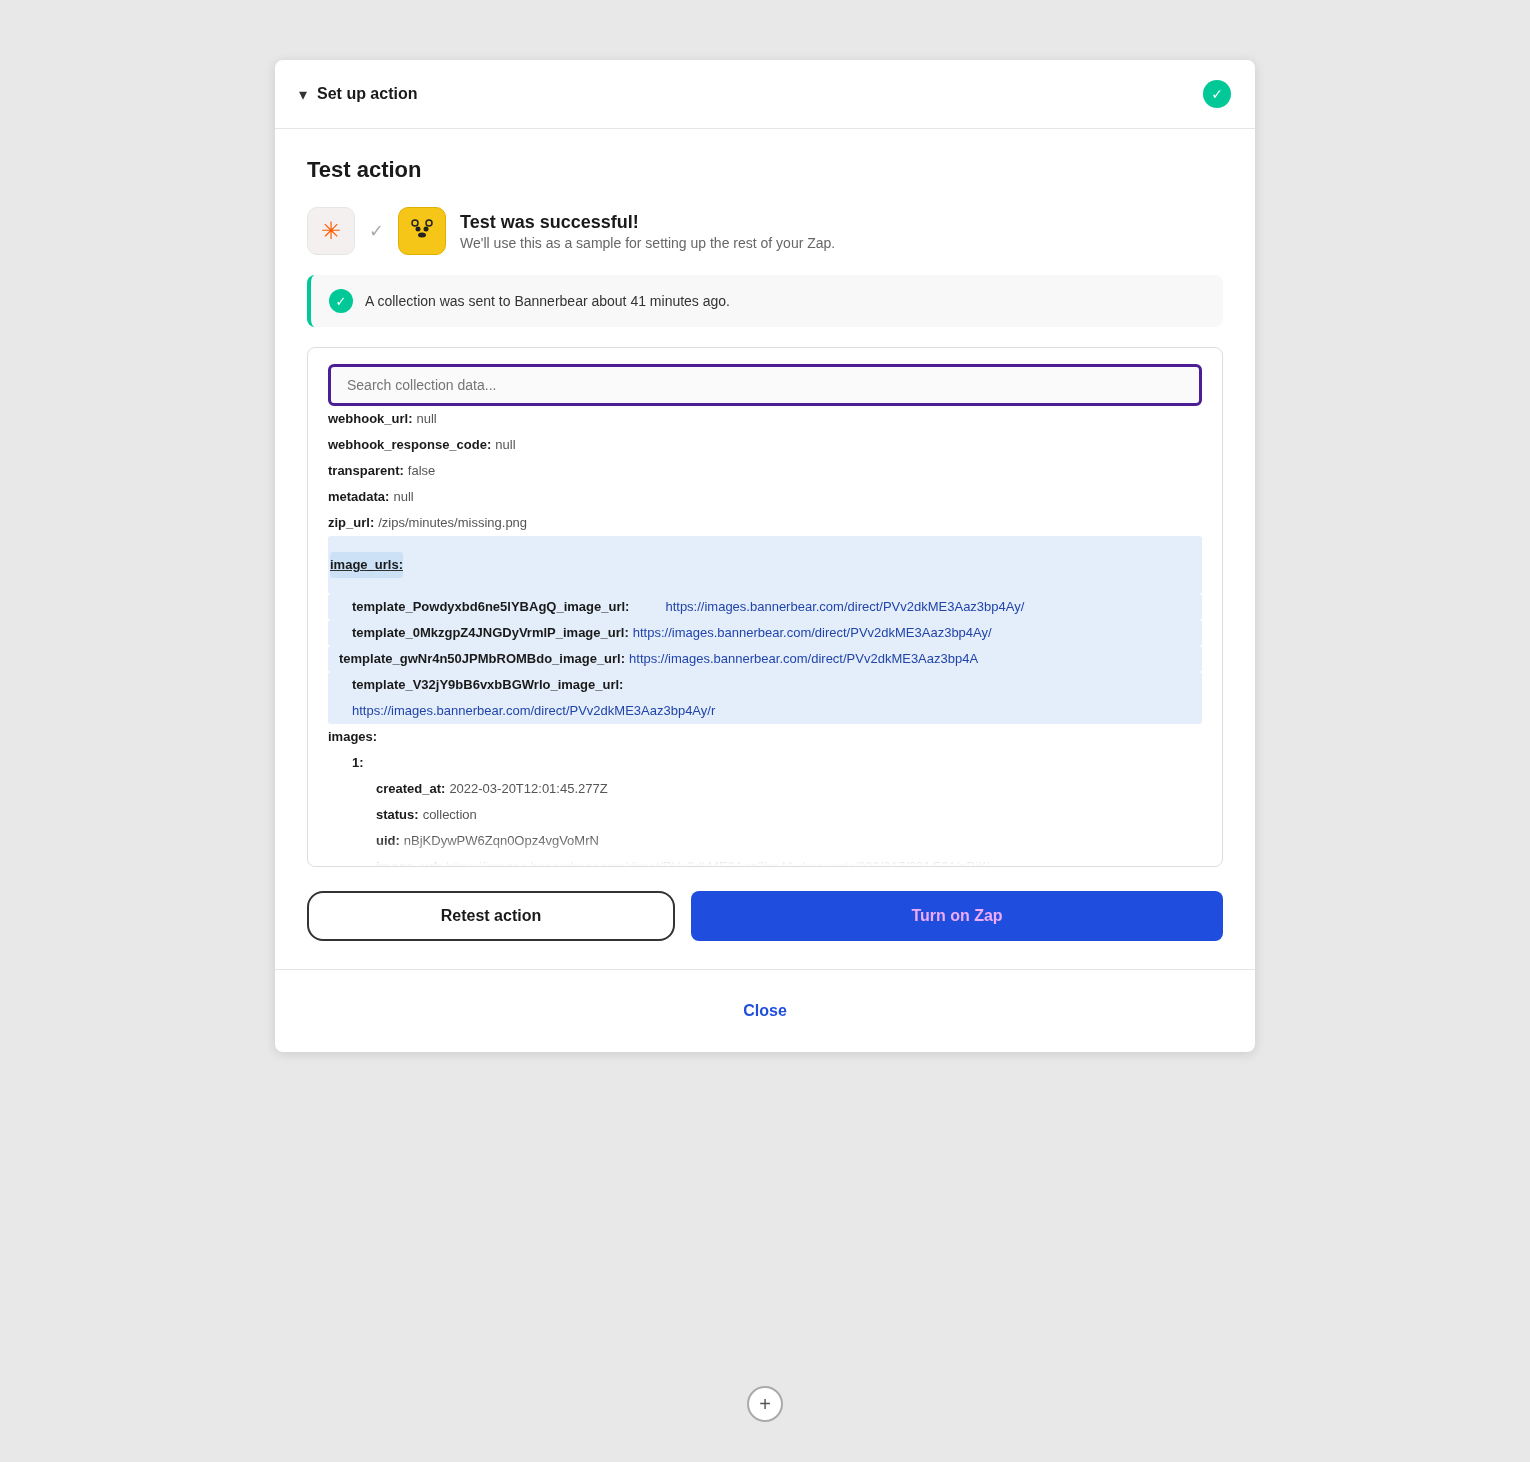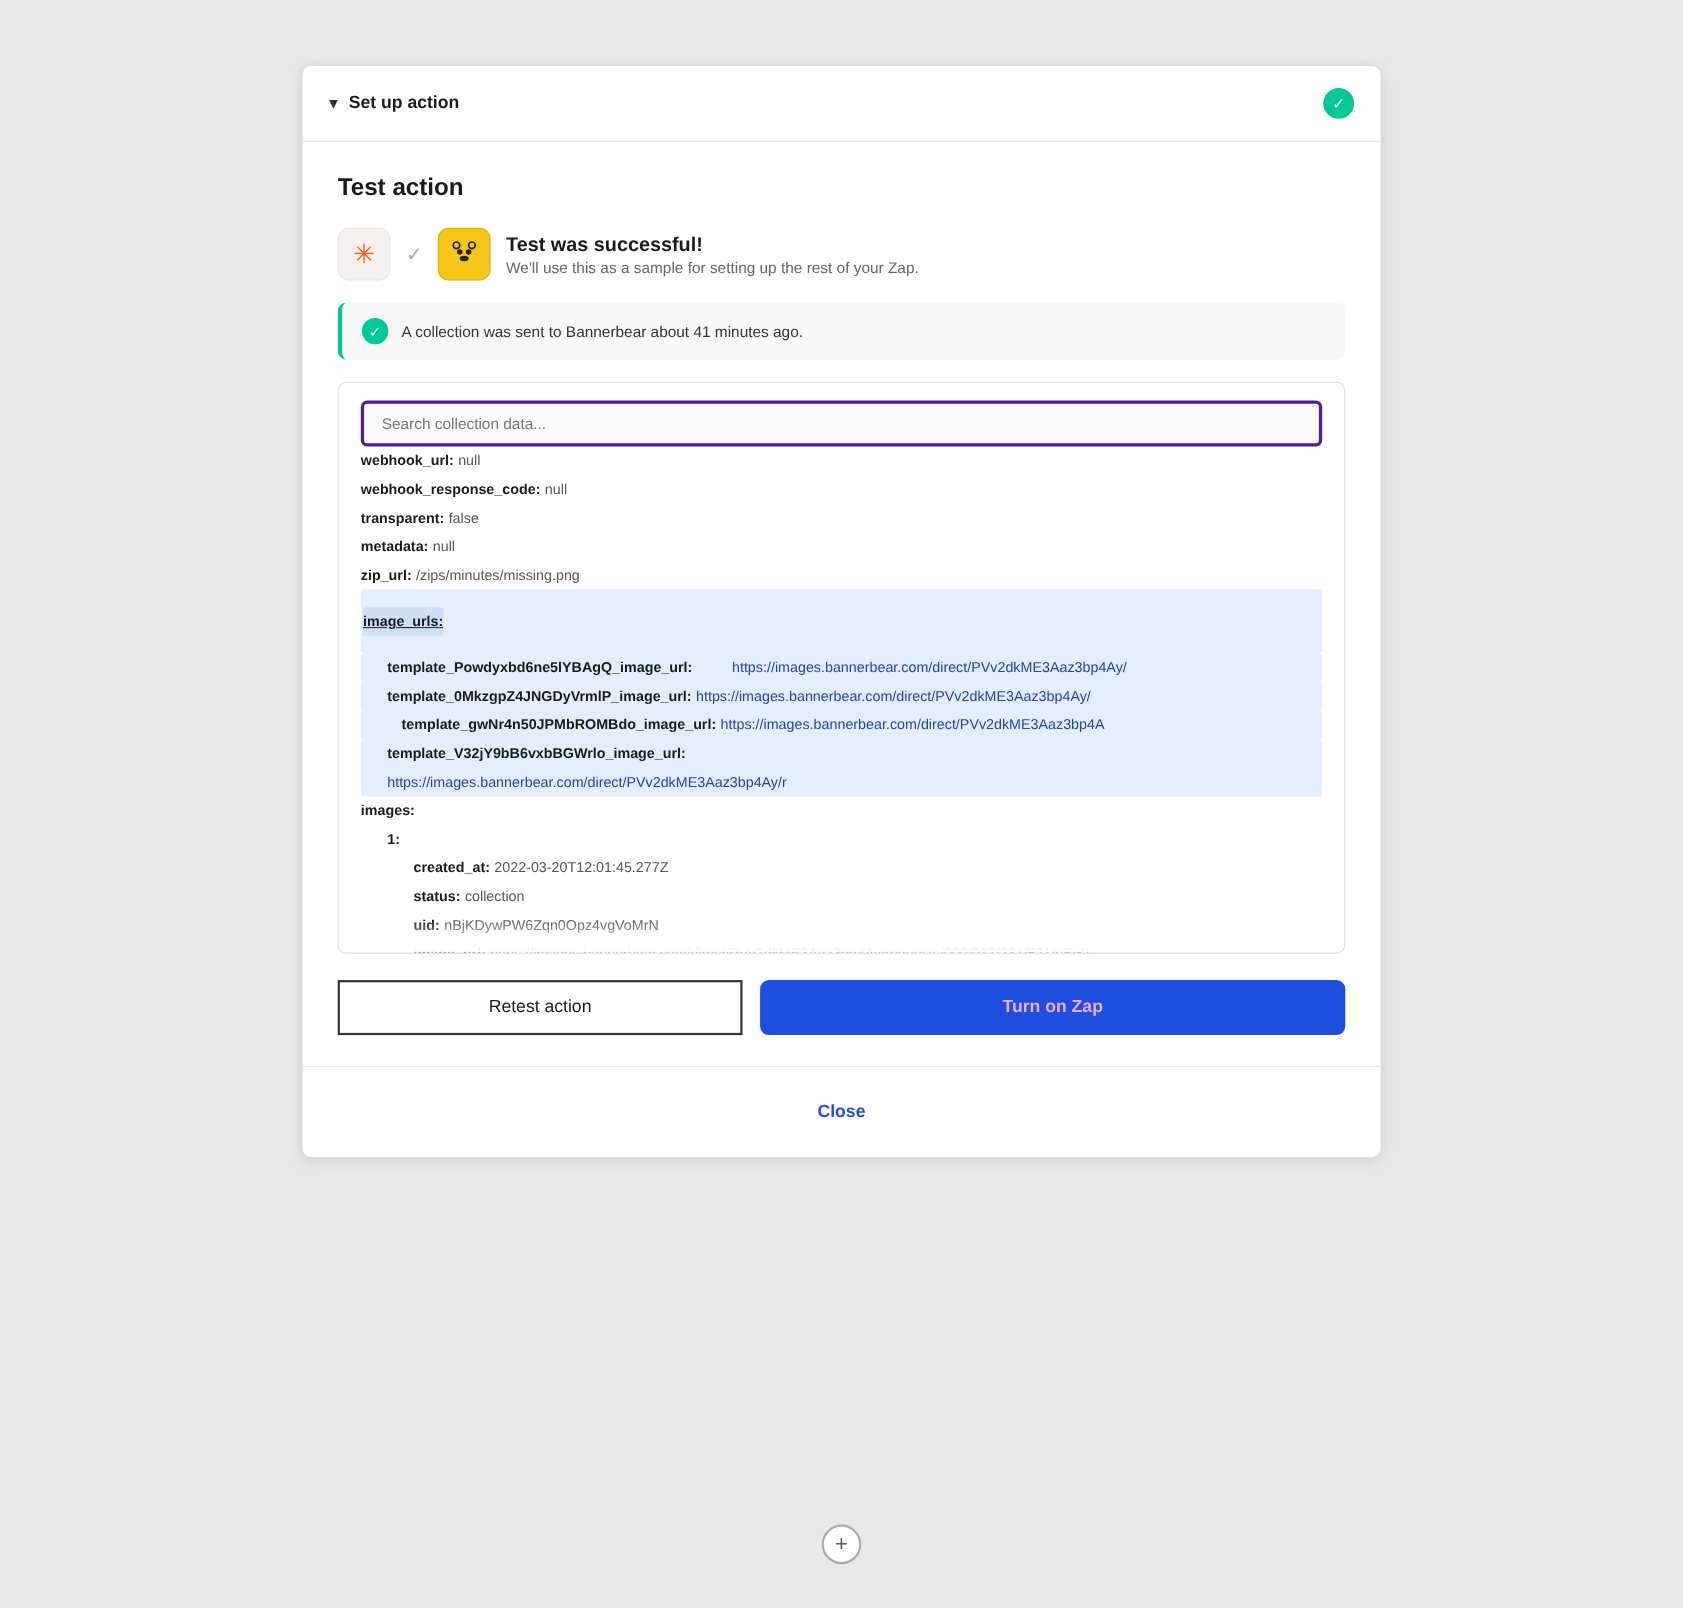--- a/index.html
+++ b/index.html
@@ -196,24 +196,24 @@
     }
     .actions-row {
       display: flex;
       gap: 16px;
       margin-top: 24px;
     }
     .retest-btn {
       flex: 1;
       padding: 14px;
       border: 2px solid #333;
-      border-radius: 0;
+      border-radius: 16px;
       background: #fff;
       font-size: 16px;
-      font-weight: 400;
+      font-weight: 700;
       color: #1a1a1a;
       cursor: pointer;
     }
     .turnon-btn {
       flex: 1.5;
       padding: 14px;
       border: none;
       border-radius: 8px;
       background: #1f4ede;
       font-size: 16px;
@@ -332,21 +332,21 @@
           </div>
 
           <div class="data-field nested-field highlight-row" style="padding: 0 2px 0 24px; gap: 32px;">
             <span class="highlight-key">template_Powdyxbd6ne5lYBAgQ_image_url:</span>
             <span class="highlight-value"> https://images.bannerbear.com/direct/PVv2dkME3Aaz3bp4Ay/</span>
           </div>
           <div class="data-field nested-field highlight-row" style="padding: 0 2px 0 24px;">
             <span class="highlight-key">template_0MkzgpZ4JNGDyVrmlP_image_url:</span>
             <span class="highlight-value"> https://images.bannerbear.com/direct/PVv2dkME3Aaz3bp4Ay/</span>
           </div>
-          <div class="data-field nested-field highlight-row" style="padding: 0 2px 0 37px;">
+          <div class="data-field nested-field highlight-row" style="padding: 0 2px 0 11px;">
             <span class="highlight-key">template_gwNr4n50JPMbROMBdo_image_url:</span>
             <span class="highlight-value"> https://images.bannerbear.com/direct/PVv2dkME3Aaz3bp4A</span>
           </div>
           <div class="data-field nested-field highlight-row" style="padding: 0 2px 0 24px; flex-direction: column;">
             <span class="highlight-key">template_V32jY9bB6vxbBGWrlo_image_url:</span>
             <span class="highlight-value"> https://images.bannerbear.com/direct/PVv2dkME3Aaz3bp4Ay/r</span>
           </div>
 
           <div class="data-field">
             <span class="field-key">images:</span>

